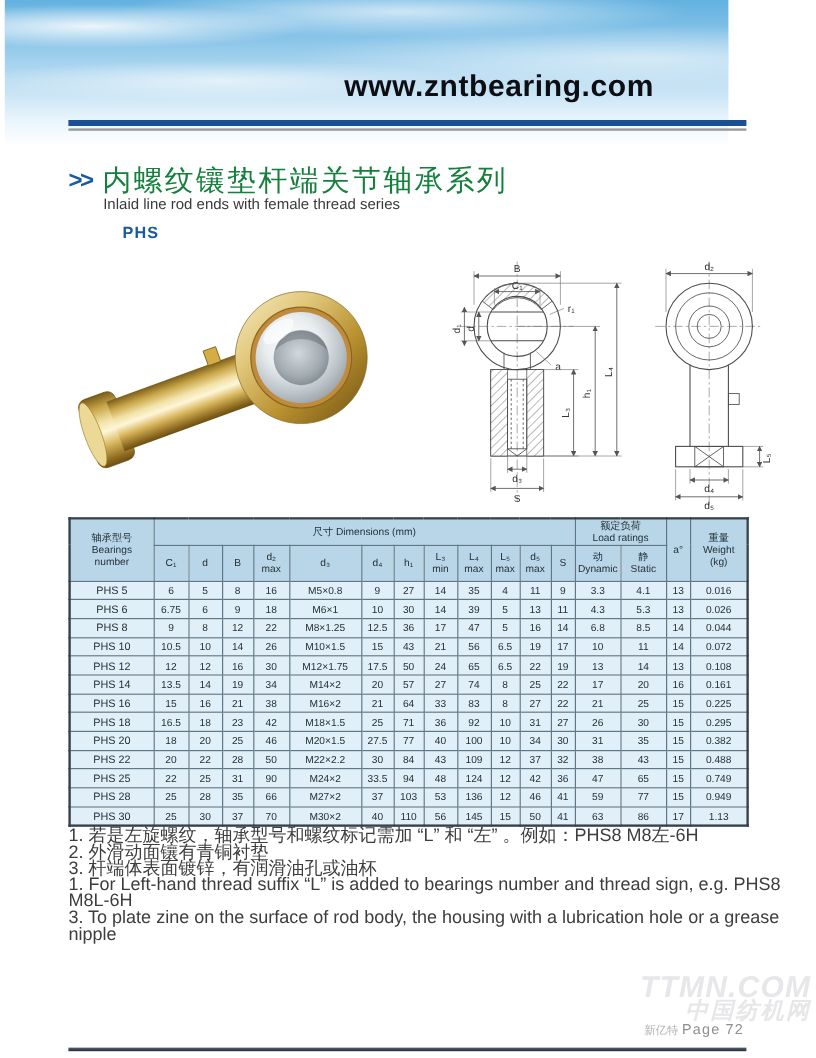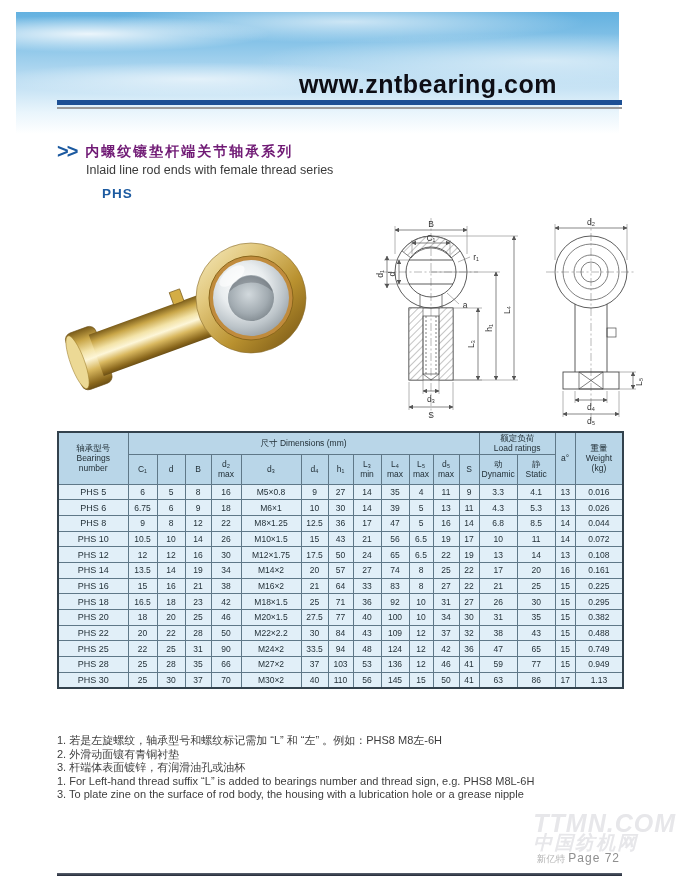--- a/index.html
+++ b/index.html
@@ -3,41 +3,40 @@
 <meta charset="utf-8">
 <style>
   * { margin:0; padding:0; box-sizing:border-box; }
   html,body { width:680px; height:882px; }
   body {
     position:relative; overflow:hidden; background:#ffffff;
     font-family:"Liberation Sans","DejaVu Sans",sans-serif; color:#222;
   }
   
   .sky {
-    position:absolute; left:16px; top:0; width:603px; height:122px;
+    position:absolute; left:4px; top:0; width:603px; height:122px;
     background-image:
       radial-gradient(ellipse 260px 26px at 12% 18%, rgba(255,255,255,.85), rgba(255,255,255,0) 70%),
       radial-gradient(ellipse 340px 30px at 55% 8%,  rgba(255,255,255,.65), rgba(255,255,255,0) 70%),
       radial-gradient(ellipse 420px 40px at 88% 40%, rgba(255,255,255,.55), rgba(255,255,255,0) 70%),
       radial-gradient(ellipse 300px 24px at 30% 55%, rgba(255,255,255,.6),  rgba(255,255,255,0) 70%),
       linear-gradient(180deg, #63b1e0 0%, #8cc6e9 28%, #bfdff3 58%, #e9f5fc 82%, #ffffff 100%);
-    margin-top: 12px;
   }
   .site-url {
     position:absolute; right:62px; top:58px;
     font-size:25px; font-weight:bold; letter-spacing:.5px; color:#0d0d14;
   }
   .rule-blue { position:absolute; left:57px; right:58px; top:100px; height:5px; background:#1c4f94; }
   .rule-gray { position:absolute; left:57px; right:58px; top:107px; height:2px; background:#9b9b9b; }
 
   
   .title-block { position:absolute; left:57px; top:140px; }
   .title-row { display:flex; align-items:flex-start; }
   .title-marker { color:#1c5aa0; font-weight:bold; font-size:20px; letter-spacing:-2px; margin-right:9px; line-height:22px; }
-  .title-zh { font-size:14px; font-weight:bold; color:#701a75; letter-spacing:2px; line-height:22px; }
+  .title-zh { font-size:24px; font-weight:normal; color:#15803d; letter-spacing:2px; line-height:22px; }
   .title-en { margin-left:29px; font-size:12.5px; color:#3a3a3a; margin-top:1px; }
   .series-code { margin-left:29px; margin-top:9px; font-size:13.5px; font-weight:bold; color:#1c5aa0; letter-spacing:1px;padding-left:16px; }
 
   
   .photo-wrap { position:absolute; left:56px; top:220px; width:290px; height:200px; }
   .draw-wrap  { position:absolute; left:346px; top:210px; width:328px; height:220px; }
   svg .ln   { stroke:#4a4a4a; stroke-width:.9; fill:none; }
   svg .lnt  { stroke:#4a4a4a; stroke-width:.7; fill:none; }
   svg .cl   { stroke:#8a8a8a; stroke-width:.6; fill:none; stroke-dasharray:8 2.5 2 2.5; }
   svg .dim  { stroke:#555; stroke-width:.7; fill:none; }
@@ -48,25 +47,25 @@
   .table-wrap { position:absolute; left:57px; top:431px; width:566px; }
   table.dims { border-collapse:collapse; table-layout:fixed; width:566px; font-size:8.5px; color:#1f2c33; border:2px solid #33424d; }
   table.dims th, table.dims td { border:1px solid #5f7888; text-align:center; vertical-align:middle; padding:0; overflow:hidden; }
   table.dims thead th { background:#b9d6e8; font-weight:normal; white-space:pre-line; line-height:1.18; }
   table.dims thead tr.gh { height:22px; }
   table.dims thead tr.sh { height:30px; }
   table.dims tbody td { background:#e1eff8; height:15.7px; }
   table.dims tbody td:first-child { font-size:9px; }
 
   
-  .notes { position:absolute; left:57px; top:690px; font-size:11px; color:#3d3d3d; line-height:13.6px;margin-top:44px; }
+  .notes { position:absolute; left:57px; top:690px; font-size:15px; color:#3d3d3d; line-height:13.6px; }
 
   
   .watermark {
-    position:absolute; right:4px; top:813px; text-align:left;
+    position:absolute; right:4px; top:813px; text-align:right;
     color:#e7e7ea; font-weight:bold; font-style:italic; line-height:20px;
   }
   .watermark .w1 { font-size:25px; letter-spacing:1px; }
   .watermark .w2 { font-size:19px; letter-spacing:2px; }
   .page-label { position:absolute; right:60px; top:851px; font-size:11px; color:#9a9a9a; }
   .page-label .cn { font-size:9.5px; color:#b3b3b3; margin-right:3px; }
   .page-label .pg { font-size:12px; color:#8f8f8f; letter-spacing:1px; }
   .rule-bottom { position:absolute; left:57px; right:58px; top:873px; height:3px; background:linear-gradient(180deg,#5a6270,#232936); }
 </style>
 </head>

